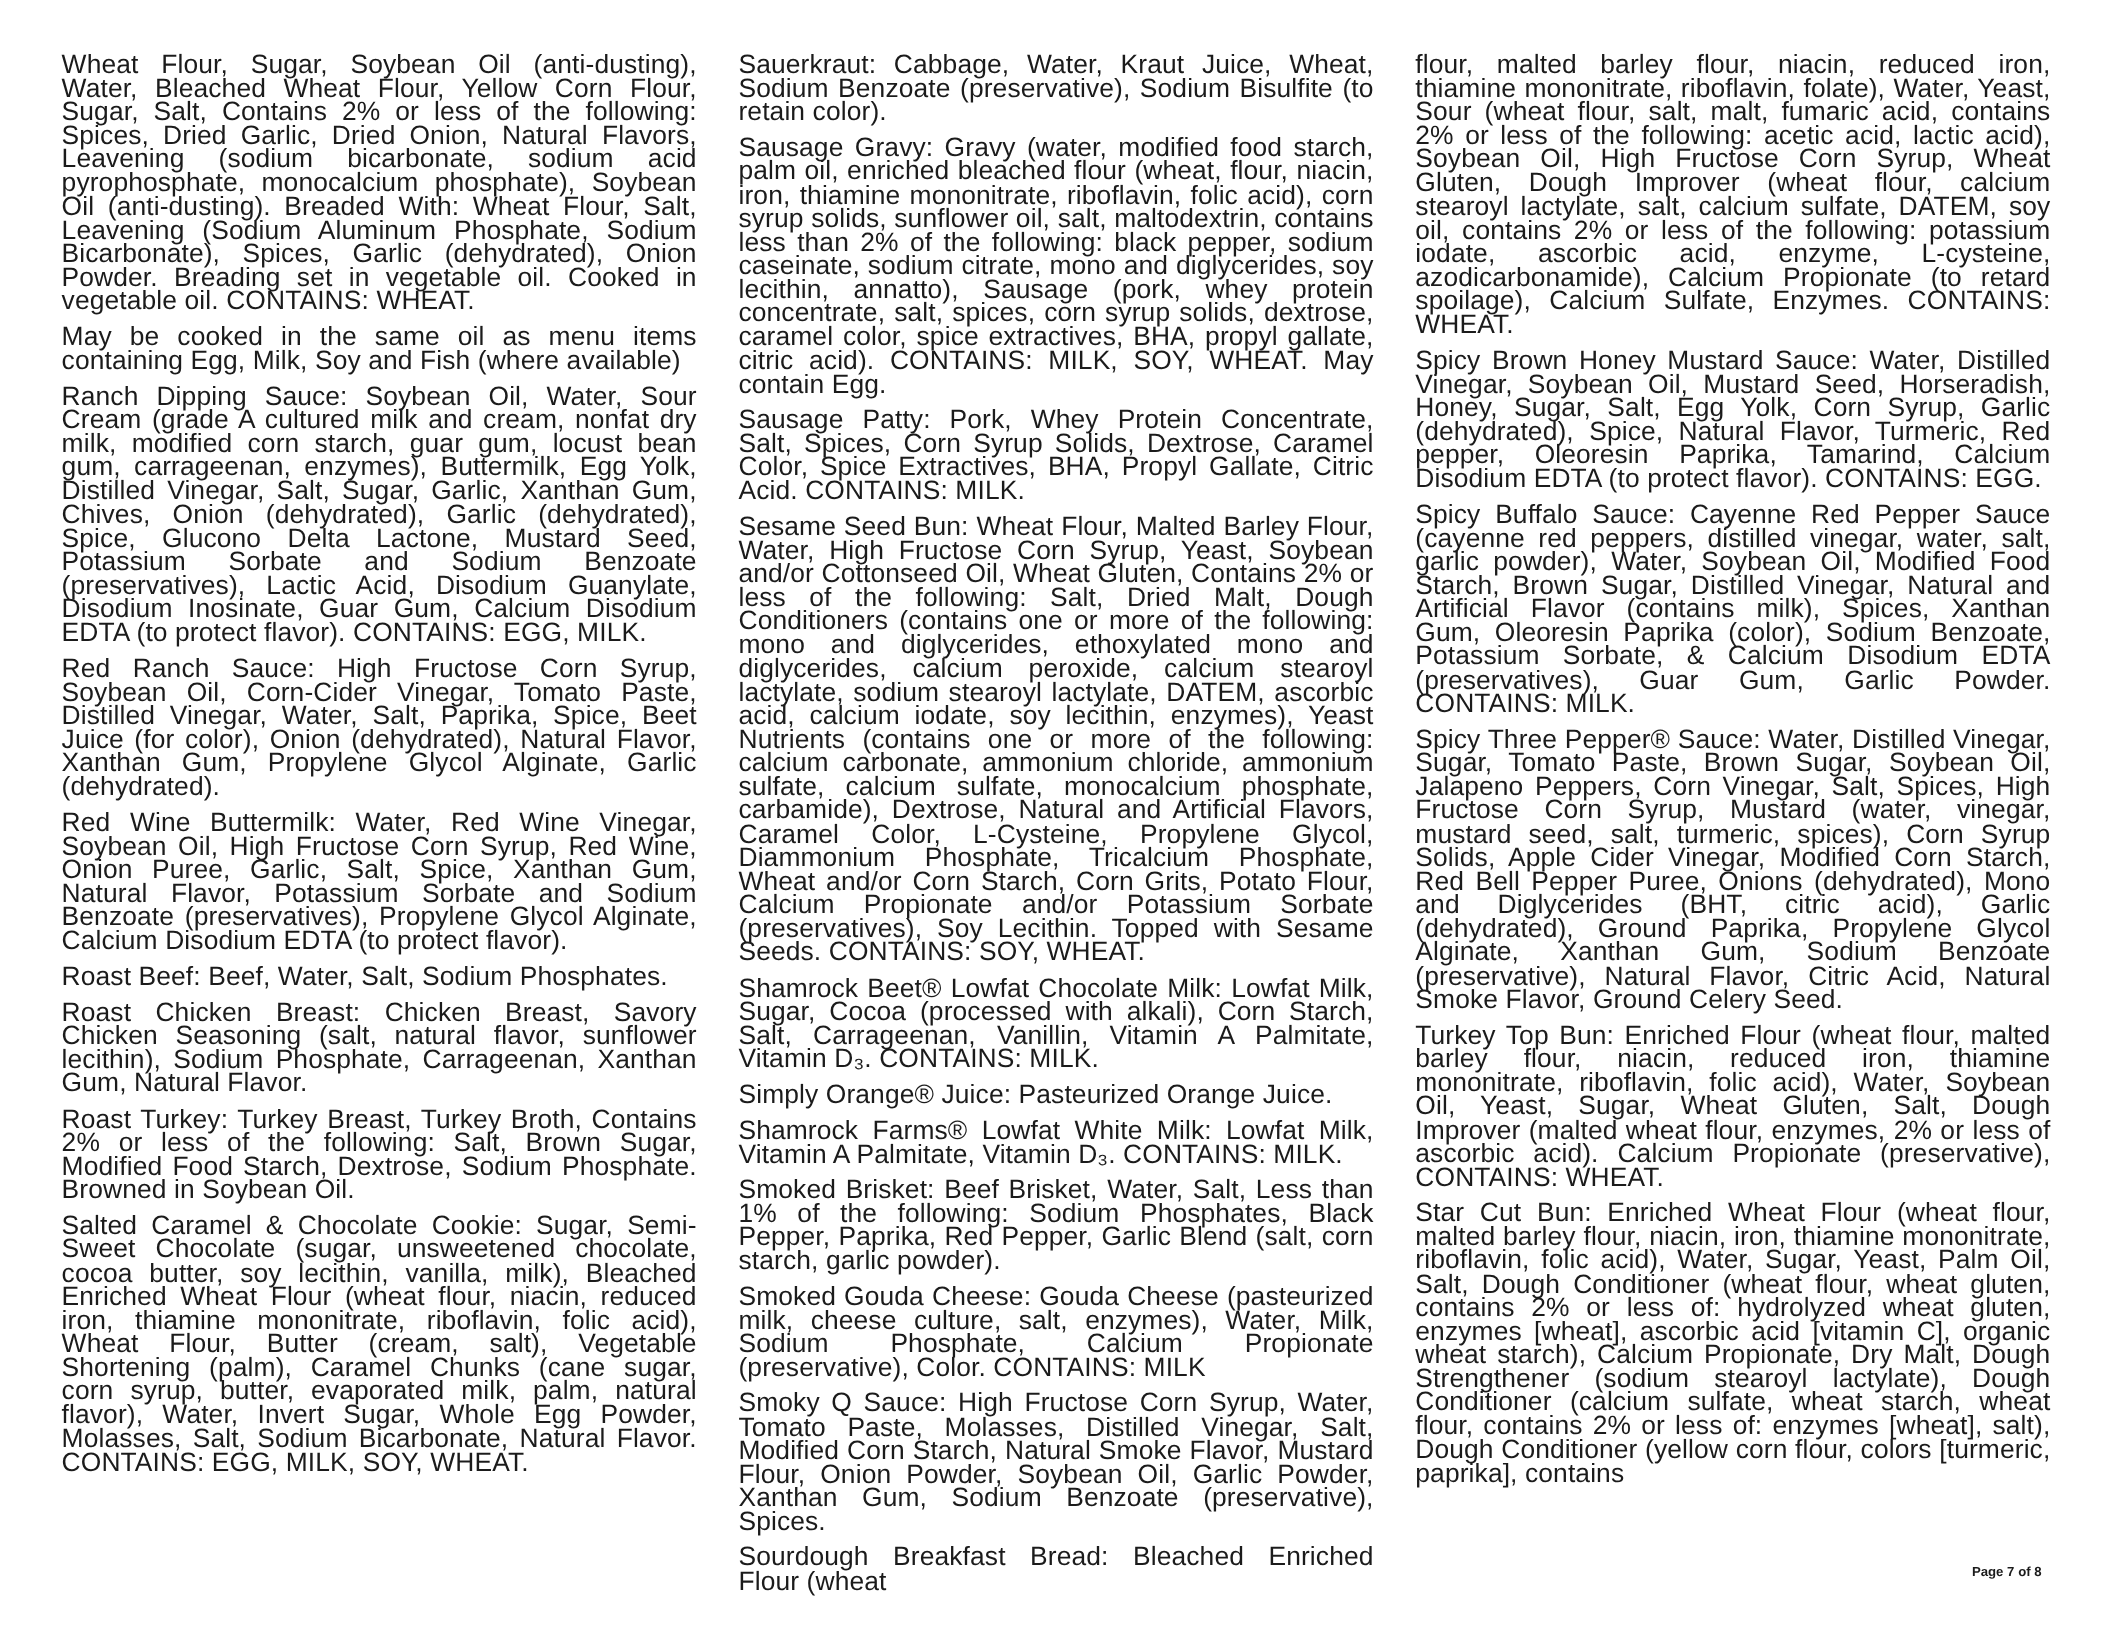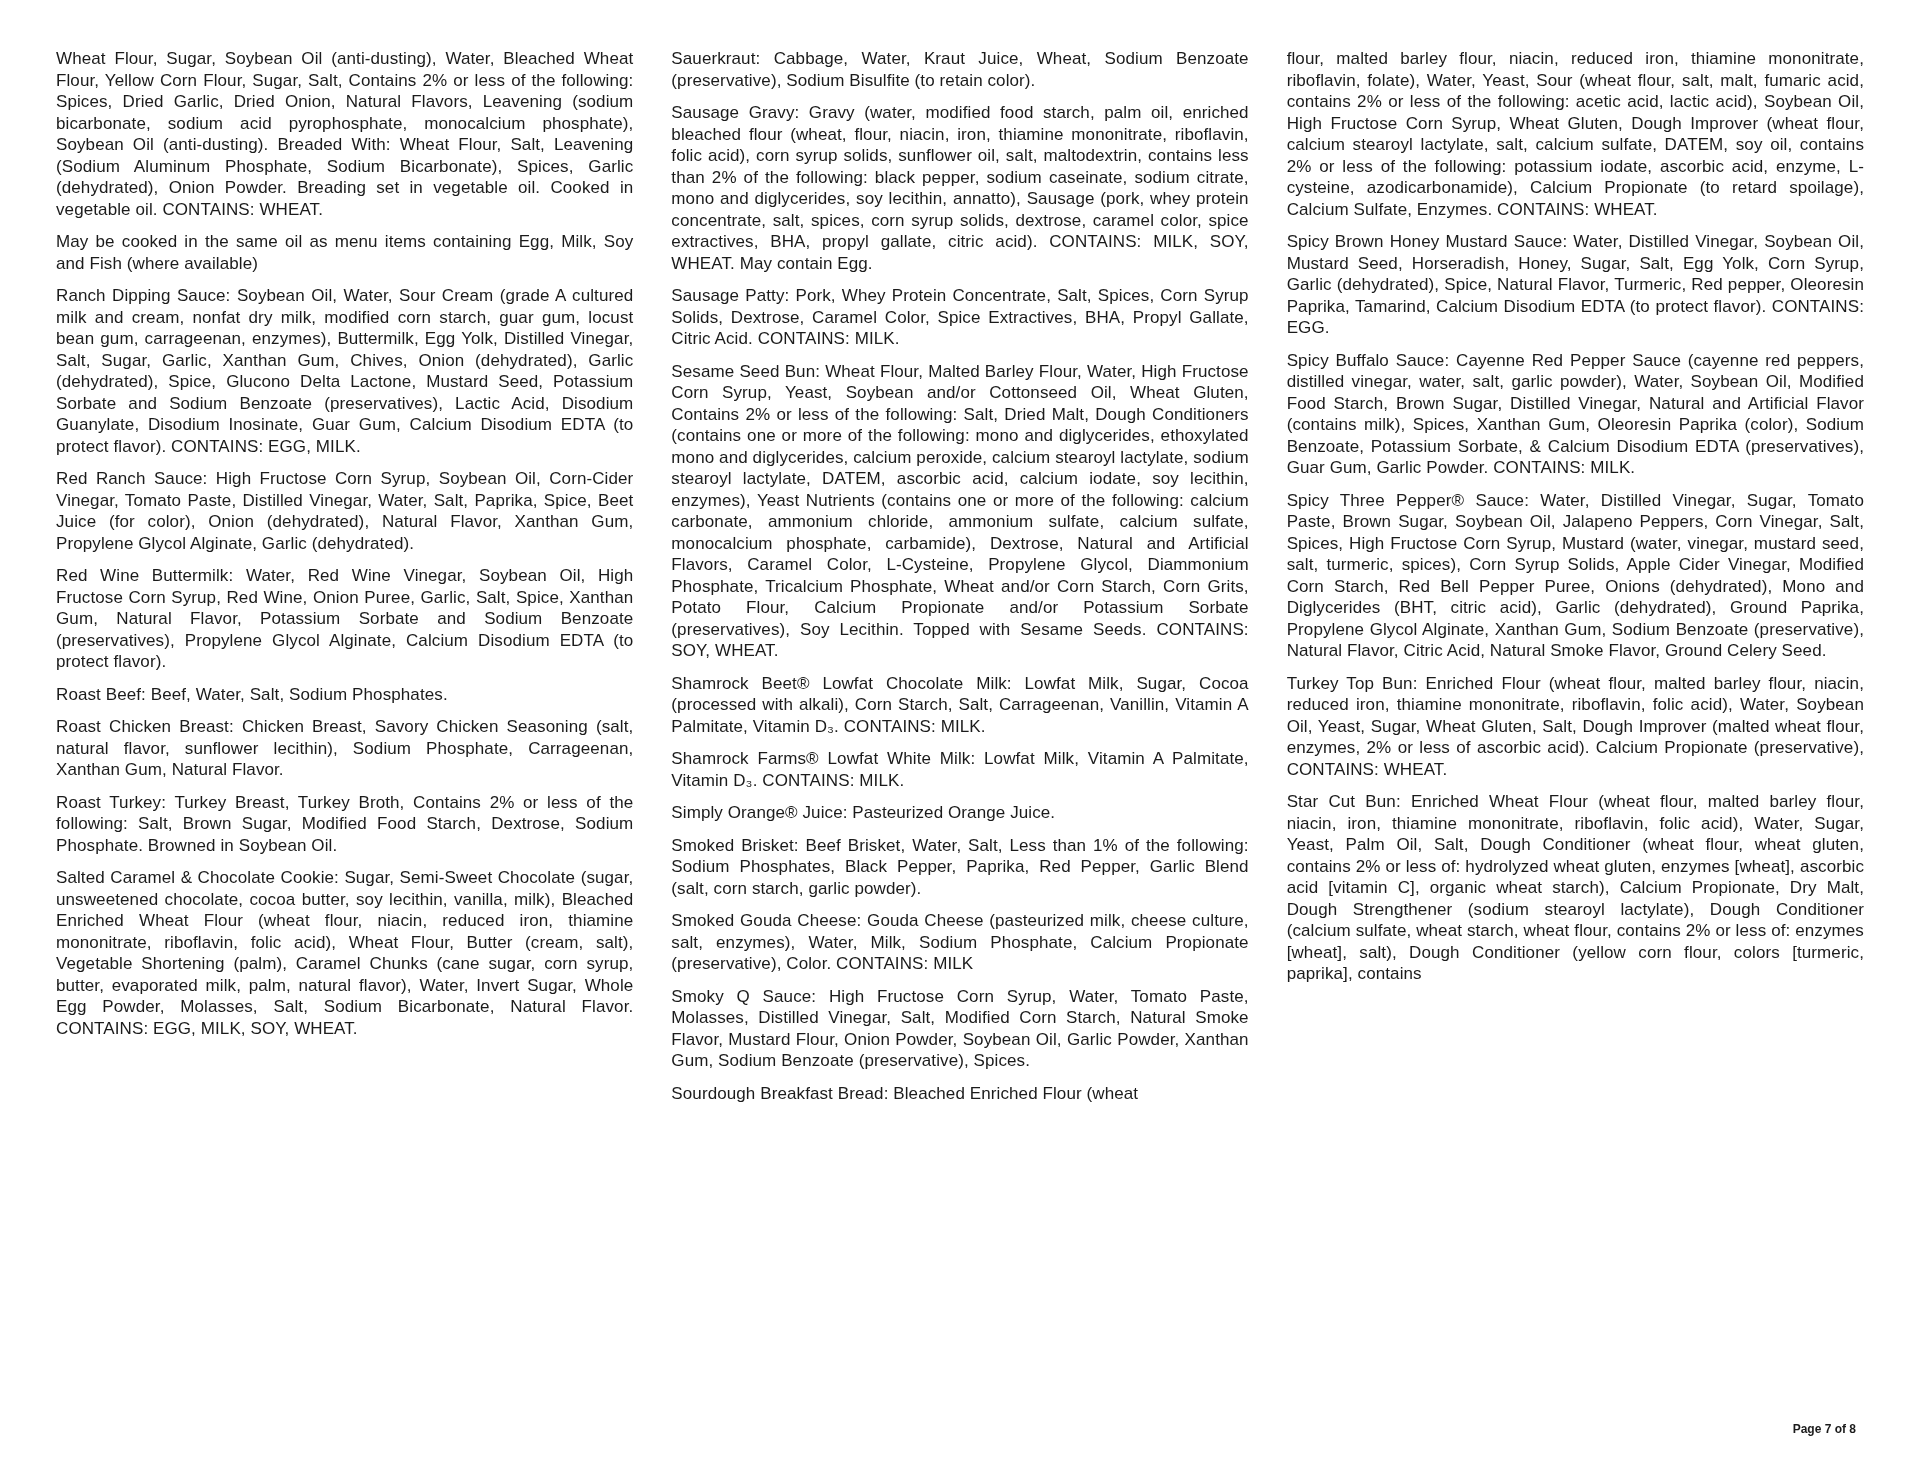--- a/index.html
+++ b/index.html
@@ -23,21 +23,21 @@
   }
   .columns {
     display: flex;
     gap: 38px;
     align-items: flex-start;
   }
   .col {
     flex: 1 1 0;
     min-width: 0;
     text-align: justify;
-    font-size: 17px;
+    font-size: 24px;
     line-height: 21.5px;
     letter-spacing: 0.1px;
   }
   .para {
     margin: 0 0 11px 0;
   }
   .para strong {
     font-weight: normal;
   }
   .footer {
@@ -64,22 +64,22 @@
         <p class="para"><strong>Roast Chicken Breast: </strong><span>Chicken Breast, Savory Chicken Seasoning (salt, natural flavor, sunflower lecithin), Sodium Phosphate, Carrageenan, Xanthan Gum, Natural Flavor.</span></p>
         <p class="para"><strong>Roast Turkey: </strong><span>Turkey Breast, Turkey Broth, Contains 2% or less of the following: Salt, Brown Sugar, Modified Food Starch, Dextrose, Sodium Phosphate. Browned in Soybean Oil.</span></p>
         <p class="para"><strong>Salted Caramel &amp; Chocolate Cookie: </strong><span>Sugar, Semi-Sweet Chocolate (sugar, unsweetened chocolate, cocoa butter, soy lecithin, vanilla, milk), Bleached Enriched Wheat Flour (wheat flour, niacin, reduced iron, thiamine mononitrate, riboflavin, folic acid), Wheat Flour, Butter (cream, salt), Vegetable Shortening (palm), Caramel Chunks (cane sugar, corn syrup, butter, evaporated milk, palm, natural flavor), Water, Invert Sugar, Whole Egg Powder, Molasses, Salt, Sodium Bicarbonate, Natural Flavor. CONTAINS: EGG, MILK, SOY, WHEAT.</span></p>
       </div>
     <div class="col">
         <p class="para"><strong>Sauerkraut: </strong><span>Cabbage, Water, Kraut Juice, Wheat, Sodium Benzoate (preservative), Sodium Bisulfite (to retain color).</span></p>
         <p class="para"><strong>Sausage Gravy: </strong><span>Gravy (water, modified food starch, palm oil, enriched bleached flour (wheat, flour, niacin, iron, thiamine mononitrate, riboflavin, folic acid), corn syrup solids, sunflower oil, salt, maltodextrin, contains less than 2% of the following: black pepper, sodium caseinate, sodium citrate, mono and diglycerides, soy lecithin, annatto), Sausage (pork, whey protein concentrate, salt, spices, corn syrup solids, dextrose, caramel color, spice extractives, BHA, propyl gallate, citric acid). CONTAINS: MILK, SOY, WHEAT. May contain Egg.</span></p>
         <p class="para"><strong>Sausage Patty: </strong><span>Pork, Whey Protein Concentrate, Salt, Spices, Corn Syrup Solids, Dextrose, Caramel Color, Spice Extractives, BHA, Propyl Gallate, Citric Acid. CONTAINS: MILK.</span></p>
         <p class="para"><strong>Sesame Seed Bun: </strong><span>Wheat Flour, Malted Barley Flour, Water, High Fructose Corn Syrup, Yeast, Soybean and/or Cottonseed Oil, Wheat Gluten, Contains 2% or less of the following: Salt, Dried Malt, Dough Conditioners (contains one or more of the following: mono and diglycerides, ethoxylated mono and diglycerides, calcium peroxide, calcium stearoyl lactylate, sodium stearoyl lactylate, DATEM, ascorbic acid, calcium iodate, soy lecithin, enzymes), Yeast Nutrients (contains one or more of the following: calcium carbonate, ammonium chloride, ammonium sulfate, calcium sulfate, monocalcium phosphate, carbamide), Dextrose, Natural and Artificial Flavors, Caramel Color, L-Cysteine, Propylene Glycol, Diammonium Phosphate, Tricalcium Phosphate, Wheat and/or Corn Starch, Corn Grits, Potato Flour, Calcium Propionate and/or Potassium Sorbate (preservatives), Soy Lecithin. Topped with Sesame Seeds. CONTAINS: SOY, WHEAT.</span></p>
         <p class="para"><strong>Shamrock Beet® Lowfat Chocolate Milk: </strong><span>Lowfat Milk, Sugar, Cocoa (processed with alkali), Corn Starch, Salt, Carrageenan, Vanillin, Vitamin A Palmitate, Vitamin D₃. CONTAINS: MILK.</span></p>
+        <p class="para"><strong>Simply Orange® Juice: </strong><span>Pasteurized Orange Juice.</span></p>
         <p class="para"><strong>Shamrock Farms® Lowfat White Milk: </strong><span>Lowfat Milk, Vitamin A Palmitate, Vitamin D₃. CONTAINS: MILK.</span></p>
-        <p class="para"><strong>Simply Orange® Juice: </strong><span>Pasteurized Orange Juice.</span></p>
         <p class="para"><strong>Smoked Brisket: </strong><span>Beef Brisket, Water, Salt, Less than 1% of the following: Sodium Phosphates, Black Pepper, Paprika, Red Pepper, Garlic Blend (salt, corn starch, garlic powder).</span></p>
         <p class="para"><strong>Smoked Gouda Cheese: </strong><span>Gouda Cheese (pasteurized milk, cheese culture, salt, enzymes), Water, Milk, Sodium Phosphate, Calcium Propionate (preservative), Color. CONTAINS: MILK</span></p>
         <p class="para"><strong>Smoky Q Sauce: </strong><span>High Fructose Corn Syrup, Water, Tomato Paste, Molasses, Distilled Vinegar, Salt, Modified Corn Starch, Natural Smoke Flavor, Mustard Flour, Onion Powder, Soybean Oil, Garlic Powder, Xanthan Gum, Sodium Benzoate (preservative), Spices.</span></p>
         <p class="para"><strong>Sourdough Breakfast Bread: </strong><span>Bleached Enriched Flour (wheat</span></p>
       </div>
     <div class="col">
         <p class="para"><span>flour, malted barley flour, niacin, reduced iron, thiamine mononitrate, riboflavin, folate), Water, Yeast, Sour (wheat flour, salt, malt, fumaric acid, contains 2% or less of the following: acetic acid, lactic acid), Soybean Oil, High Fructose Corn Syrup, Wheat Gluten, Dough Improver (wheat flour, calcium stearoyl lactylate, salt, calcium sulfate, DATEM, soy oil, contains 2% or less of the following: potassium iodate, ascorbic acid, enzyme, L-cysteine, azodicarbonamide), Calcium Propionate (to retard spoilage), Calcium Sulfate, Enzymes. CONTAINS: WHEAT.</span></p>
         <p class="para"><strong>Spicy Brown Honey Mustard Sauce: </strong><span>Water, Distilled Vinegar, Soybean Oil, Mustard Seed, Horseradish, Honey, Sugar, Salt, Egg Yolk, Corn Syrup, Garlic (dehydrated), Spice, Natural Flavor, Turmeric, Red pepper, Oleoresin Paprika, Tamarind, Calcium Disodium EDTA (to protect flavor). CONTAINS: EGG.</span></p>
         <p class="para"><strong>Spicy Buffalo Sauce: </strong><span>Cayenne Red Pepper Sauce (cayenne red peppers, distilled vinegar, water, salt, garlic powder), Water, Soybean Oil, Modified Food Starch, Brown Sugar, Distilled Vinegar, Natural and Artificial Flavor (contains milk), Spices, Xanthan Gum, Oleoresin Paprika (color), Sodium Benzoate, Potassium Sorbate, &amp; Calcium Disodium EDTA (preservatives), Guar Gum, Garlic Powder. CONTAINS: MILK.</span></p>
         <p class="para"><strong>Spicy Three Pepper® Sauce: </strong><span>Water, Distilled Vinegar, Sugar, Tomato Paste, Brown Sugar, Soybean Oil, Jalapeno Peppers, Corn Vinegar, Salt, Spices, High Fructose Corn Syrup, Mustard (water, vinegar, mustard seed, salt, turmeric, spices), Corn Syrup Solids, Apple Cider Vinegar, Modified Corn Starch, Red Bell Pepper Puree, Onions (dehydrated), Mono and Diglycerides (BHT, citric acid), Garlic (dehydrated), Ground Paprika, Propylene Glycol Alginate, Xanthan Gum, Sodium Benzoate (preservative), Natural Flavor, Citric Acid, Natural Smoke Flavor, Ground Celery Seed.</span></p>

